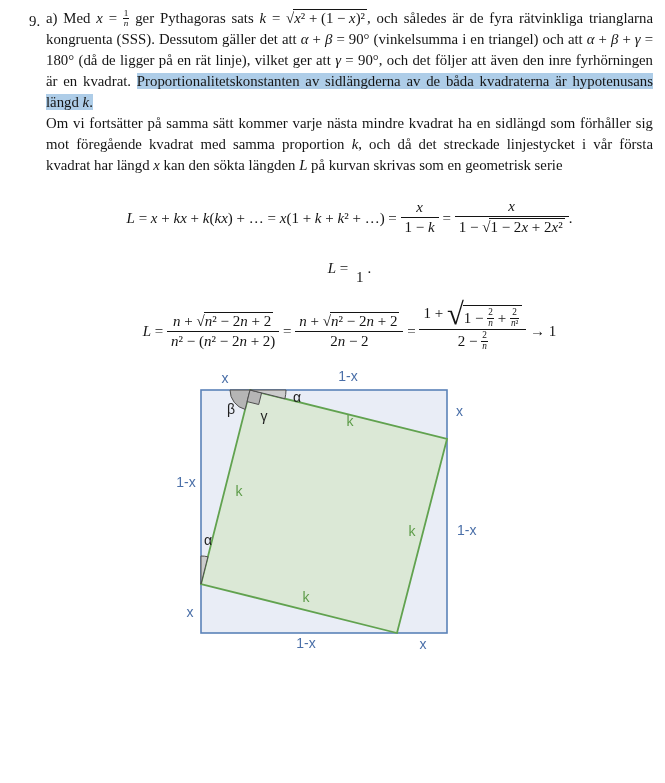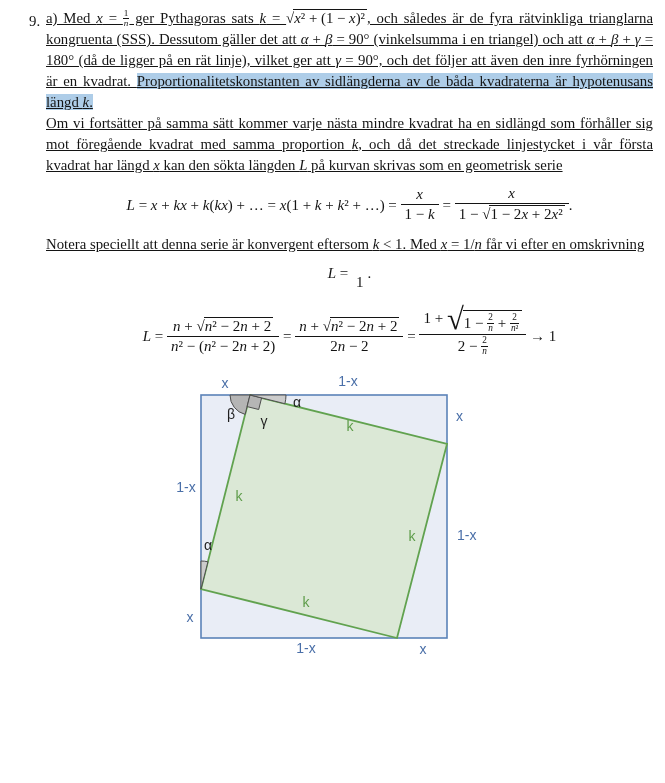--- a/index.html
+++ b/index.html
@@ -7,21 +7,21 @@
     width:665px; height:783px; background:#ffffff; overflow:hidden;
     font-family:"Liberation Serif", serif; color:#141414;
   }
   .doc { position:relative; padding-top:8px; }
   .problem { position:relative; }
   .item-no {
     position:absolute; left:29px; top:3px; font-size:14.8px; line-height:21px;
   }
   .body-col { margin-left:46px; width:607px; }
   .body-col p {
-    margin:0; font-size:14.8px; line-height:21px; text-align:justify;text-decoration:underline;
+    margin:0; font-size:14.8px; line-height:21px; text-align:justify;
   }
   .mi { font-style:italic; }
   .hl { background:var(--hl,#aecde8); }
 
   
   .frac {
     display:inline-block; text-align:center; vertical-align:-0.62em;
     line-height:1.15;
   }
   .frac .fn { display:block; padding:0 4px 1px; }
@@ -41,42 +41,41 @@
   }
   .sqrt.tall { display:inline-flex; align-items:flex-end; vertical-align:middle; }
   .sqrt.tall .rsym { font-size:2.05em; line-height:0.92; transform:none; }
   .sqrt.tall .rad {
     display:inline-block; padding:2px 3px 0 1px; line-height:1.3;
   }
 
   
   .eq {
     text-align:center; font-size:15px; line-height:1.25;
-    margin:9px 0 10px;
+    margin:22px 0 10px;
   }
   .eq-big { margin:13px 0 12px; }
 
   
   .fig { margin:13px 0 0 160px; width:330px; height:297px; }
   svg text {
     font-family:"Liberation Sans", sans-serif; font-size:14px;
   }
   svg text.greek { font-size:14px; }
 </style>
 </head>
 <body>
 
 <div class="doc">
   <div class="problem">
     <span class="item-no">9.</span>
     <div class="body-col">
       <p>a) Med <span class="mi">x</span> = <span class="frac small"><span class="fn">1</span><span class="fd"><span class="mi">n</span></span></span> ger Pythagoras sats <span class="mi">k</span> = <span class="sqrt"><span class="rsym">√</span><span class="rad"><span class="mi">x</span>² + (1 − <span class="mi">x</span>)²</span></span>, och således är de fyra rätvinkliga trianglarna kongruenta (SSS). Dessutom gäller det att <span class="mi">α</span> + <span class="mi">β</span> = 90° (vinkelsumma i en triangel) och att <span class="mi">α</span> + <span class="mi">β</span> + <span class="mi">γ</span> = 180° (då de ligger på en rät linje), vilket ger att <span class="mi">γ</span> = 90°, och det följer att även den inre fyrhörningen är en kvadrat. <span class="hl">Proportionalitetskonstanten av sidlängderna av de båda kvadraterna är hypotenusans längd <span class="mi">k</span>.</span></p>
       <p>Om vi fortsätter på samma sätt kommer varje nästa mindre kvadrat ha en sidlängd som förhåller sig mot föregående kvadrat med samma proportion <span class="mi">k</span>, och då det streckade linjestycket i vår första kvadrat har längd <span class="mi">x</span> kan den sökta längden <span class="mi">L</span> på kurvan skrivas som en geometrisk serie</p>
       <div class="eq"><span class="mi">L</span> = <span class="mi">x</span> + <span class="mi">kx</span> + <span class="mi">k</span>(<span class="mi">kx</span>) + … = <span class="mi">x</span>(1 + <span class="mi">k</span> + <span class="mi">k</span>² + …) = <span class="frac"><span class="fn"><span class="mi">x</span></span><span class="fd">1 − <span class="mi">k</span></span></span> = <span class="frac"><span class="fn"><span class="mi">x</span></span><span class="fd">1 − <span class="sqrt"><span class="rsym">√</span><span class="rad">1 − 2<span class="mi">x</span> + 2<span class="mi">x</span>²</span></span></span></span>.</div>
-      <p>Notera speciellt att denna serie är konvergent eftersom <span class="mi">k</span> &lt; 1. Med <span class="mi">x</span> = 1/<span class="mi">n</span> får vi efter en omskrivning</p>
       <div class="eq"><span class="mi">L</span> = <span class="frac"><span class="fn">1</span></span>.</div>
       <div class="eq eq-big"><span class="mi">L</span> = <span class="frac"><span class="fn"><span class="mi">n</span> + <span class="sqrt"><span class="rsym">√</span><span class="rad"><span class="mi">n</span>² − 2<span class="mi">n</span> + 2</span></span></span><span class="fd"><span class="mi">n</span>² − (<span class="mi">n</span>² − 2<span class="mi">n</span> + 2)</span></span> = <span class="frac"><span class="fn"><span class="mi">n</span> + <span class="sqrt"><span class="rsym">√</span><span class="rad"><span class="mi">n</span>² − 2<span class="mi">n</span> + 2</span></span></span><span class="fd">2<span class="mi">n</span> − 2</span></span> = <span class="frac"><span class="fn">1 + <span class="sqrt tall">
                 <span class="rsym">√</span>
                 <span class="rad">1 − <span class="frac small"><span class="fn">2</span><span class="fd"><span class="mi">n</span></span></span> + <span class="frac small"><span class="fn">2</span><span class="fd"><span class="mi">n</span>²</span></span></span>
               </span></span><span class="fd">2 − <span class="frac small"><span class="fn">2</span><span class="fd"><span class="mi">n</span></span></span></span></span> → 1</div>
     </div>
   </div>
 
   <figure class="fig" style="margin-block:0; margin-inline-end:0;">
     <svg width="330" height="297" viewBox="0 0 330 297">

